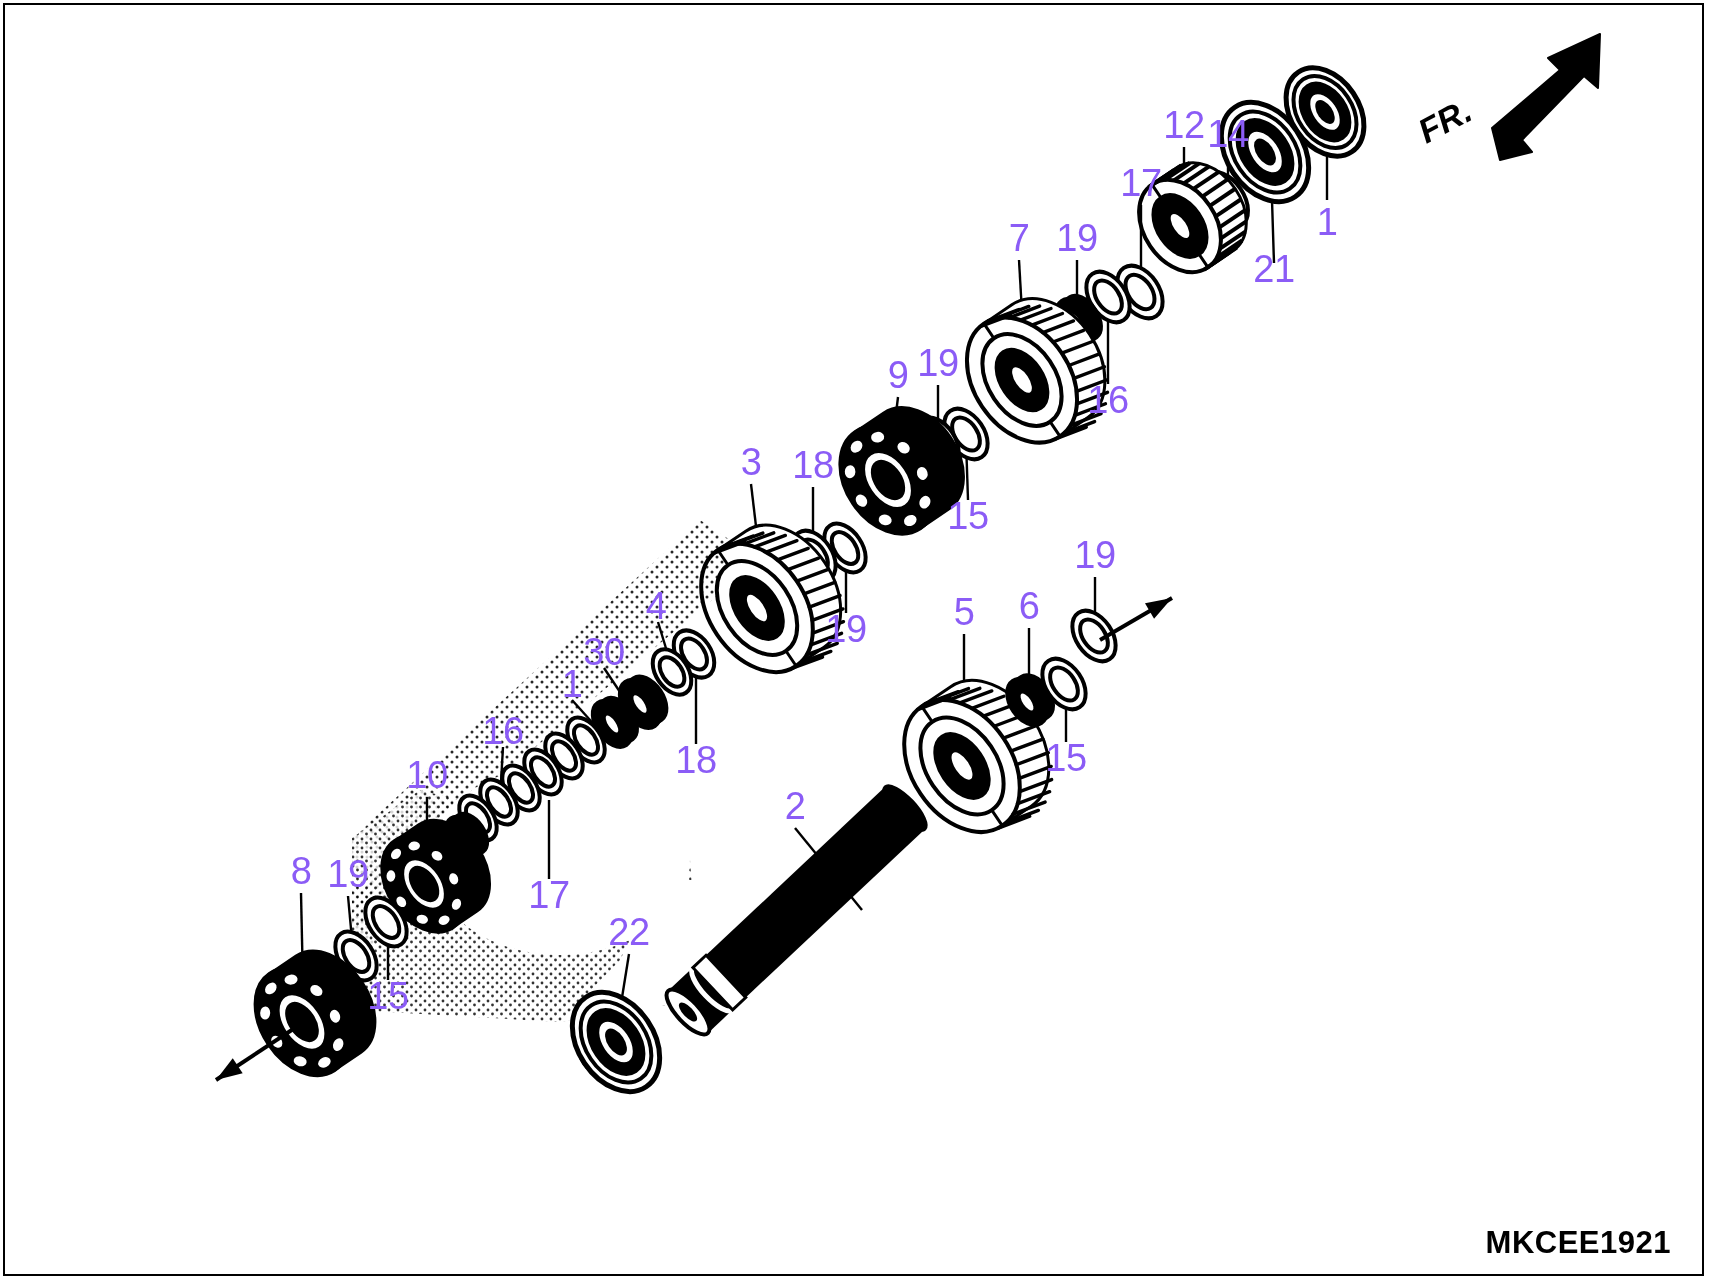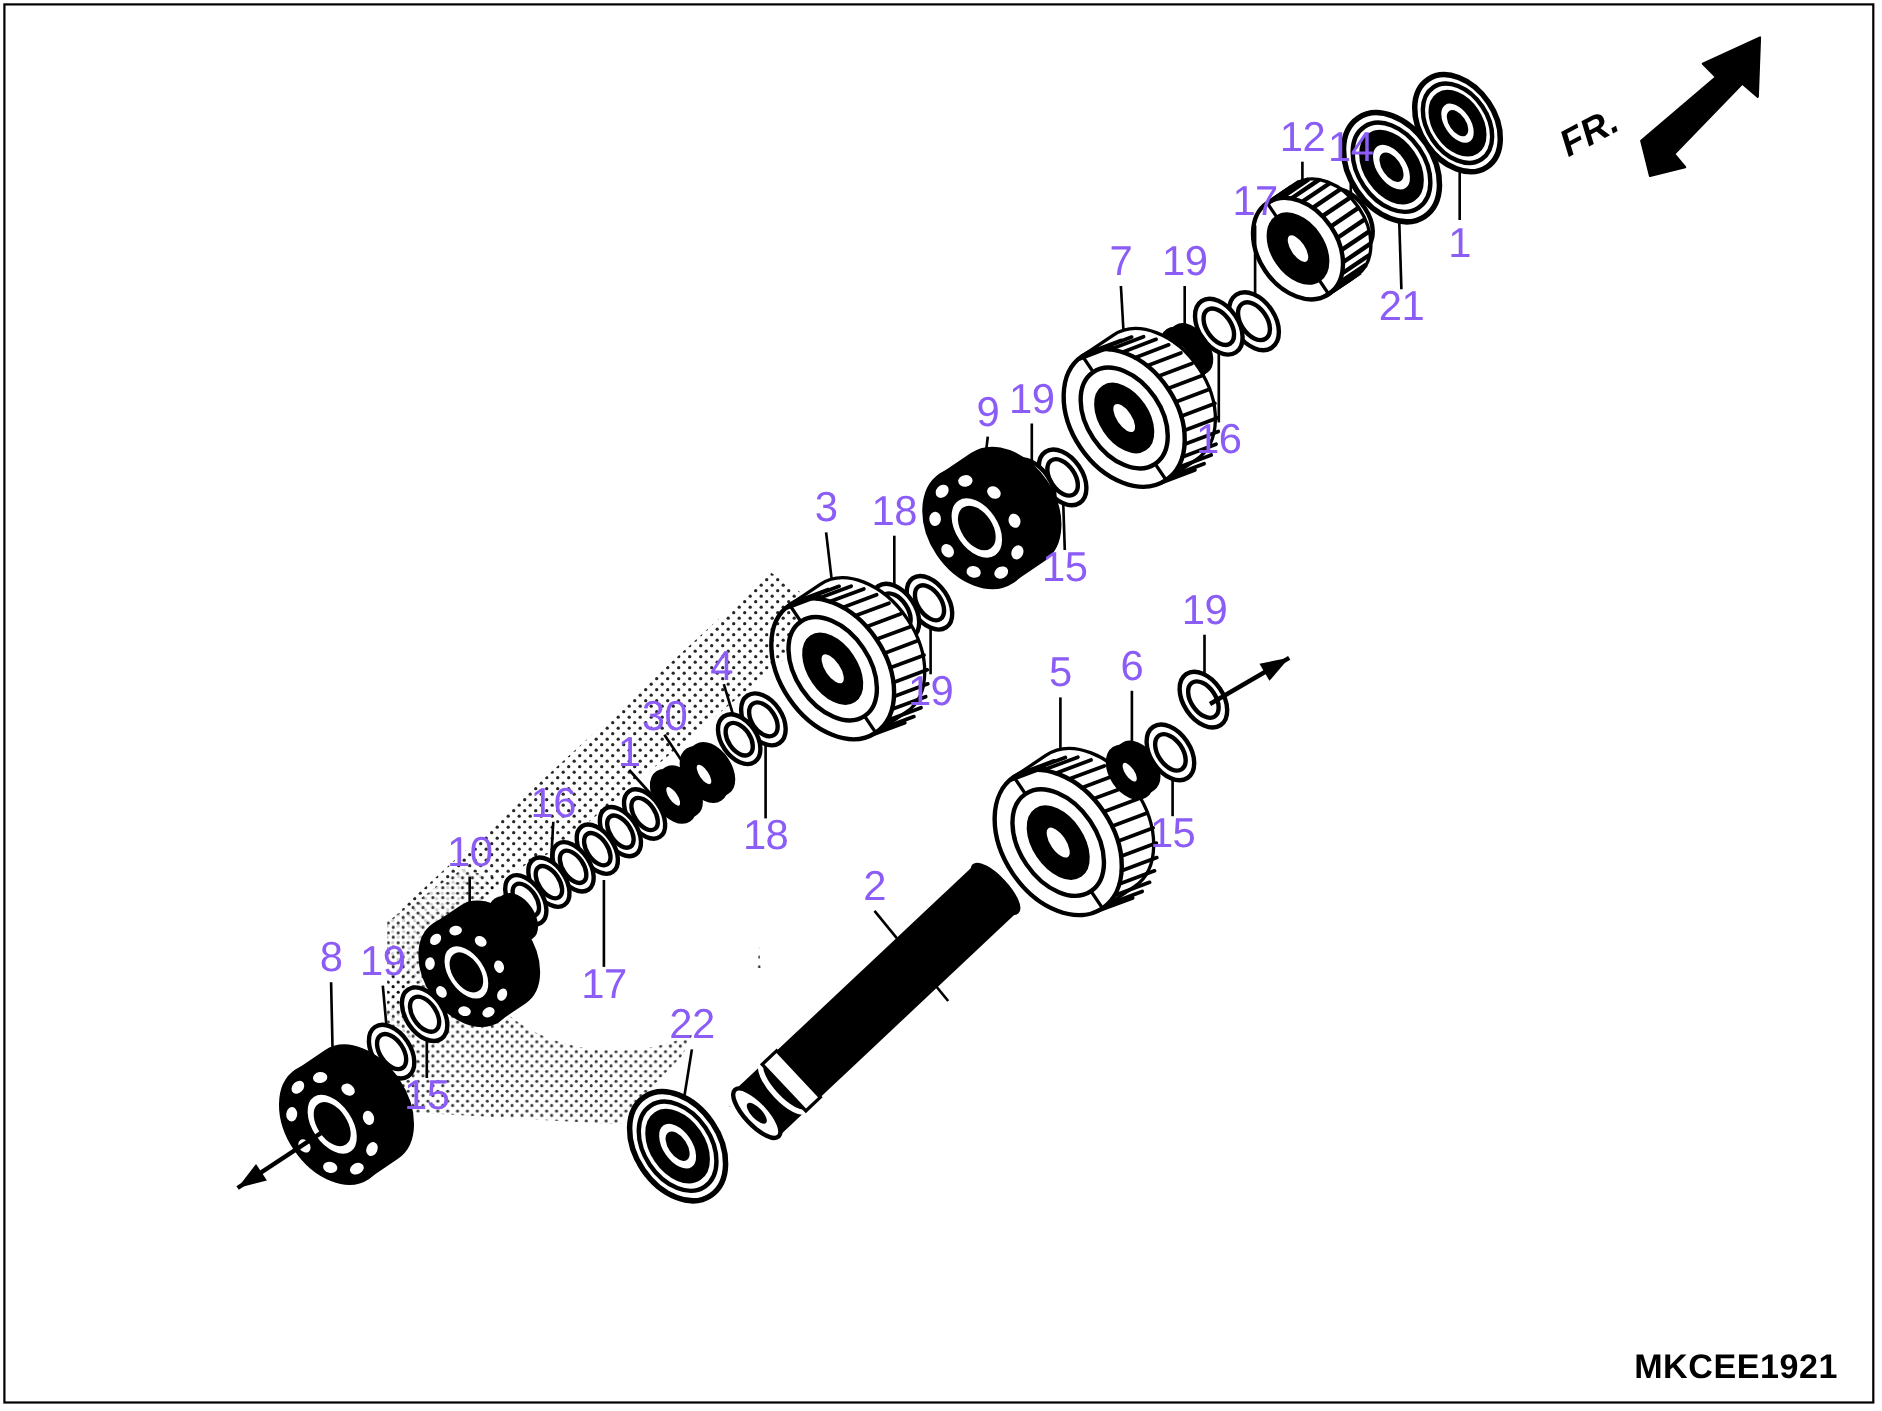--- a/index.html
+++ b/index.html
@@ -454,17 +454,17 @@
       <div class="callout" style="left: 1108px; top: 400px;">16</div>
       <div class="callout" style="left: 549px; top: 895px;">17</div>
       <div class="callout" style="left: 1141px; top: 183px;">17</div>
       <div class="callout" style="left: 813px; top: 465px;">18</div>
       <div class="callout" style="left: 696px; top: 760px;">18</div>
       <div class="callout" style="left: 846px; top: 629px;">19</div>
       <div class="callout" style="left: 938px; top: 363px;">19</div>
       <div class="callout" style="left: 348px; top: 874px;">19</div>
       <div class="callout" style="left: 1095px; top: 555px;">19</div>
       <div class="callout" style="left: 604px; top: 652px;">30</div>
-      <div class="callout" style="left: 1274px; top: 279px;">21</div>
+      <div class="callout" style="left: 1274px; top: 269px;">21</div>
       <div class="callout" style="left: 629px; top: 932px;">22</div>
     </div>
 
 </div>
 
 </body></html>

